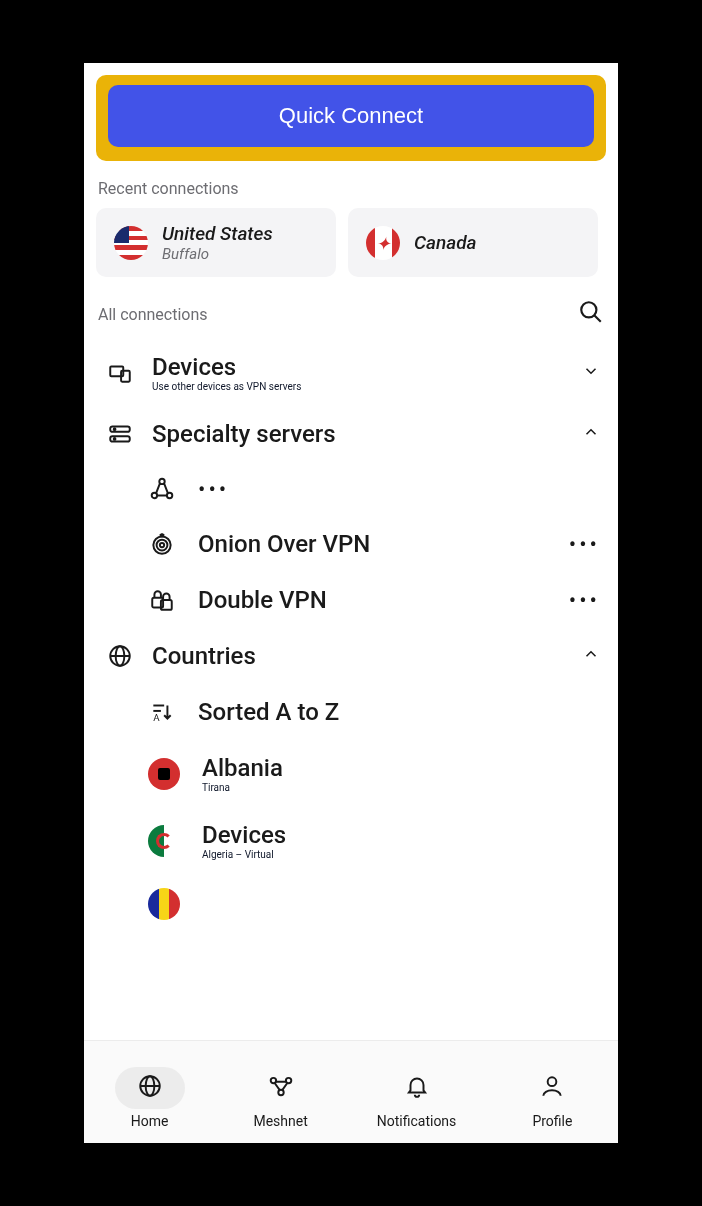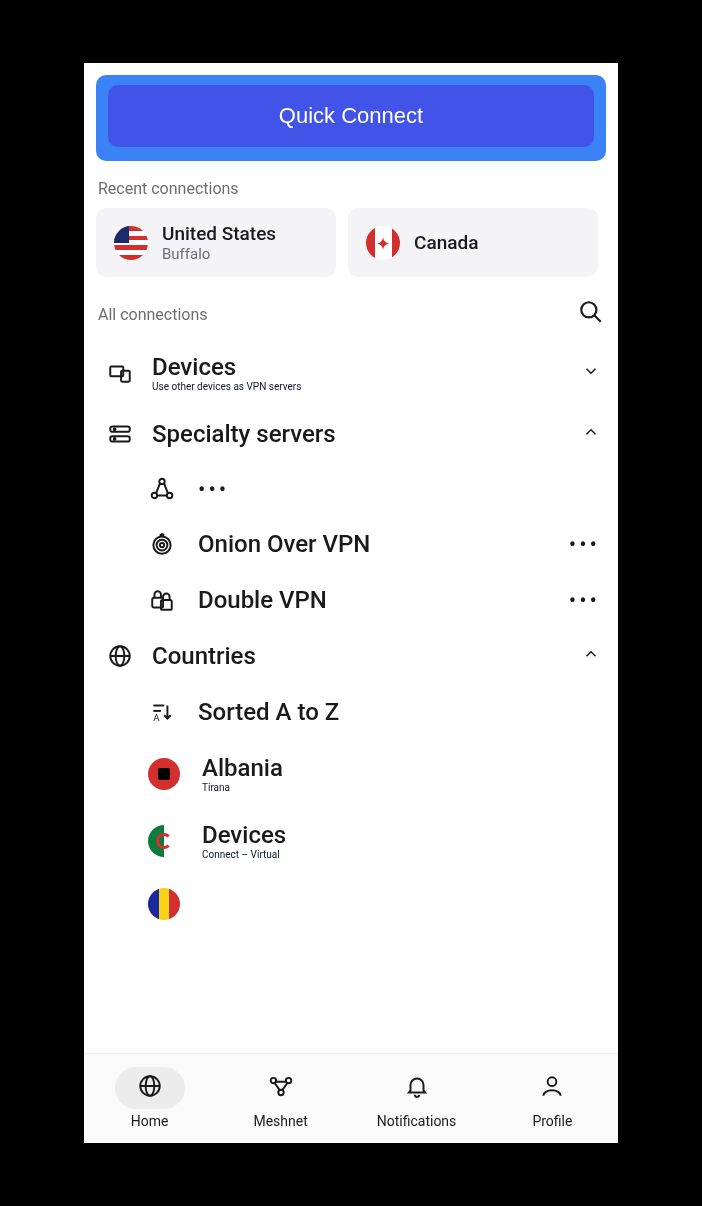--- a/index.html
+++ b/index.html
@@ -15,21 +15,21 @@
 .screen {
   background: #fff;
   width: 534px;
   height: 1080px;
   overflow: hidden;
   display: flex;
   flex-direction: column;
   position: relative;
 }
 .top-card {
-  background: #3b82f6;
+  background: #eab308;
   border-radius: 10px;
   margin: 12px 12px 8px 12px;
   padding: 10px 12px 14px 12px;
 }
 .quick-connect {
   width: 100%;
   background: #4253e8;
   color: #fff;
   border: none;
   border-radius: 10px;
@@ -41,20 +41,21 @@
 .section-label {
   color: #6d6d72;
   font-size: 16px;
   margin: 10px 14px 10px 14px;
 }
 .recent-row {
   display: flex;
   gap: 12px;
   padding: 0 12px;
   overflow: hidden;
+  font-style: italic;
 }
 .recent-card {
   background: #f4f4f6;
   border-radius: 10px;
   padding: 14px 18px;
   display: flex;
   align-items: center;
   gap: 14px;
   min-width: 240px;
   cursor: pointer;
@@ -151,21 +152,21 @@
   border-radius: 50%;
   transform: translate(-50%,-50%);
 }
 .flag-ad {
   background: linear-gradient(to right, #1a2a9c 0 33%, #f7d417 33% 66%, #d32f2f 66% 100%);
 }
 .bottom-nav {
   display: flex;
   justify-content: space-around;
   align-items: center;
-  padding: 13px 0 14px 0;
+  padding: 26px 0 14px 0;
   border-top: 1px solid #ececec;
   background: #fafafa;
 }
 .nav-item { display: flex; flex-direction: column; align-items: center; gap: 4px; cursor: pointer; }
 .nav-item.active .nav-icon {
   background: #ececec;
   border-radius: 22px;
   padding: 6px 22px;
 }
 .nav-icon { padding: 6px 22px; }
@@ -329,21 +330,21 @@
       <div class="item-text">
         <div class="item-title">Albania</div>
         <div class="item-sub">Tirana</div>
       </div>
     </div>
 
     <div class="list-item subitem">
       <div class="flag-sm flag-dz"></div>
       <div class="item-text">
         <div class="item-title">Devices</div>
-        <div class="item-sub">Connect – Virtual</div>
+        <div class="item-sub">Algeria – Virtual</div>
       </div>
     </div>
 
     <div class="list-item subitem">
       <div class="flag-sm flag-ad"></div>
     </div>
 
   </div>
 
   <div class="bottom-nav">

